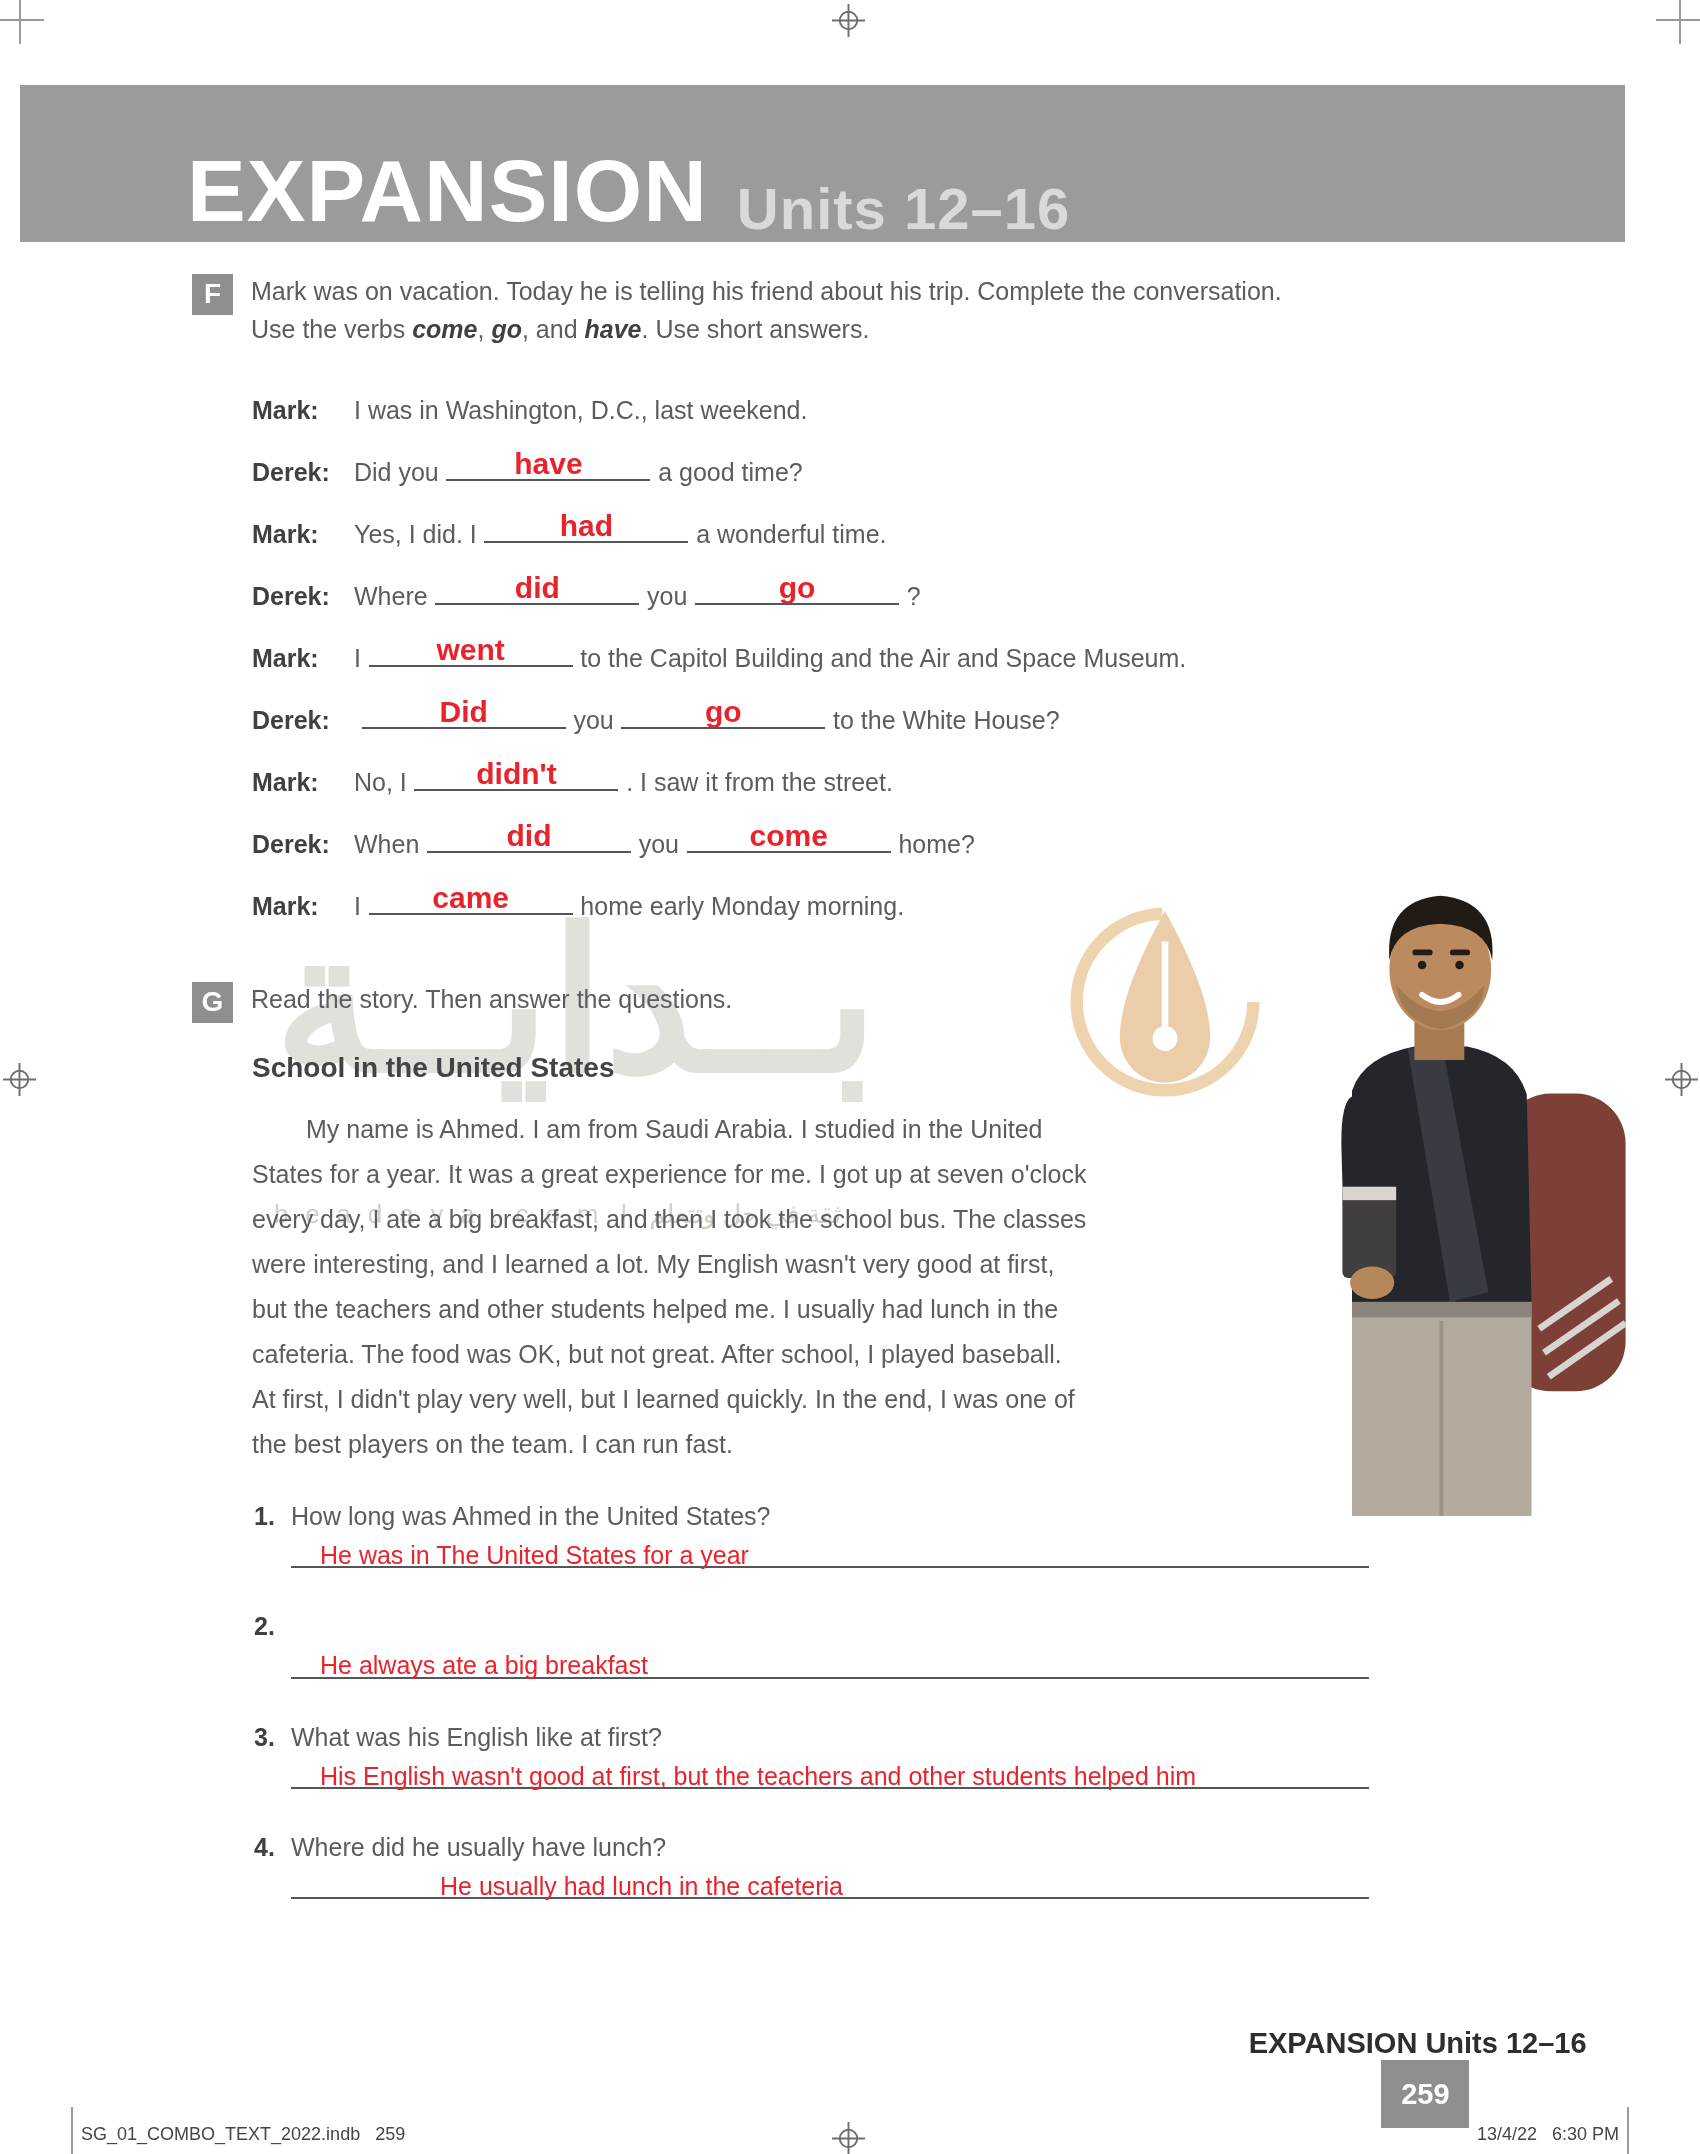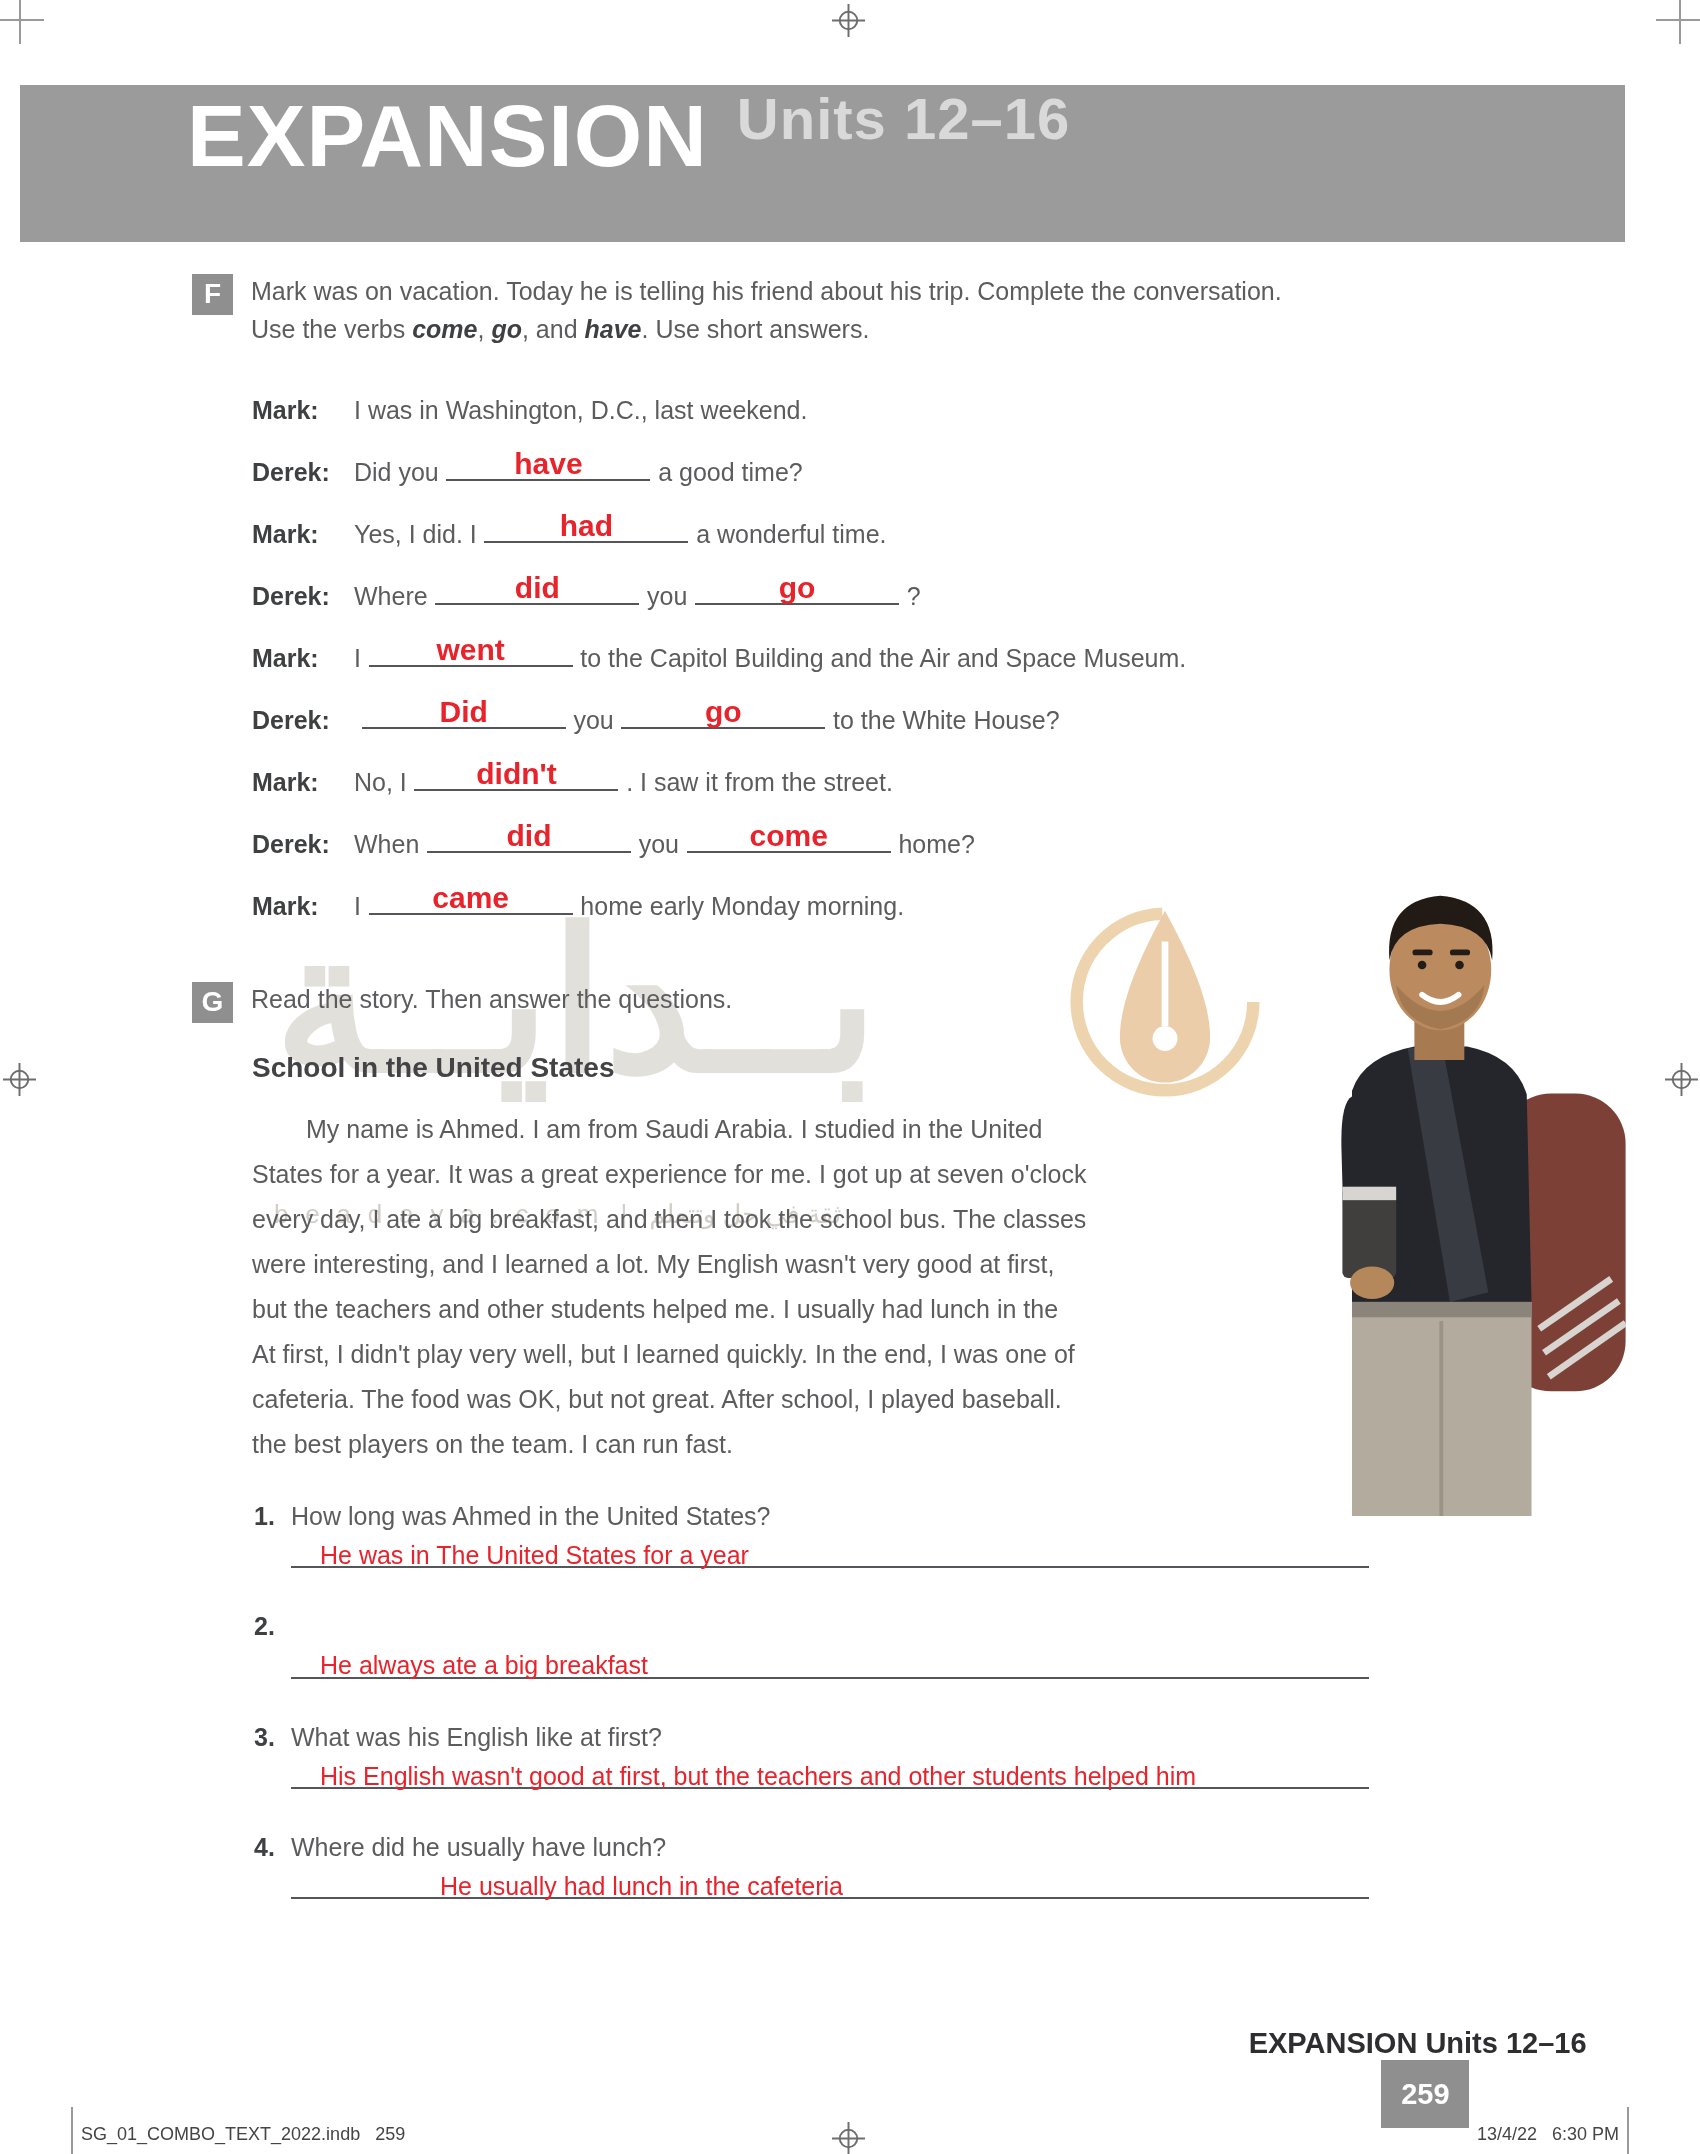--- a/index.html
+++ b/index.html
@@ -12,21 +12,21 @@
   
   .crop {position:absolute; background:#9a9a9a;}
   .crop.v {width:1.9px; height:44px;}
   .crop.h {height:1.9px; width:44px;}
   .reg {position:absolute; width:33px; height:33px;}
   .reg svg {display:block;}
 
   
   .banner {
     position:absolute; left:20px; top:85px; width:1605px; height:157px;
-    background:#9b9b9b; display:flex; align-items:flex-start;
+    background:#9b9b9b; display:flex; align-items:flex-end;
     padding-left:167px; box-sizing:border-box; z-index:2;
   }
   .banner .title {font-size:88px; font-weight:bold; color:#ffffff; letter-spacing:1px;}
   .banner .subtitle {font-size:58px; font-weight:bold; color:#d9d9d9; margin-left:29px; letter-spacing:1px;}
 
   
   .wm-ar {
     position:absolute; left:274px; top:884px; z-index:1;
     font-size:197px; line-height:1.2; font-weight:bold;
     color:#ccc7bf; opacity:.55;
@@ -255,22 +255,22 @@
       </div>
 
       <div class="story-title">School in the United States</div>
 
       <div class="story">
         <div class="story-line first">My name is Ahmed. I am from Saudi Arabia. I studied in the United</div>
         <div class="story-line">States for a year. It was a great experience for me. I got up at seven o'clock</div>
         <div class="story-line">every day, I ate a big breakfast, and then I took the school bus. The classes</div>
         <div class="story-line">were interesting, and I learned a lot. My English wasn't very good at first,</div>
         <div class="story-line">but the teachers and other students helped me. I usually had lunch in the</div>
+        <div class="story-line">cafeteria. The food was OK, but not great. After school, I played baseball.</div>
         <div class="story-line">At first, I didn't play very well, but I learned quickly. In the end, I was one of</div>
-        <div class="story-line">cafeteria. The food was OK, but not great. After school, I played baseball.</div>
         <div class="story-line">the best players on the team. I can run fast.</div>
       </div>
 
       <div class="questions">
 
         <div class="qa">
           <div class="question-row">
             <span class="qnum">1.</span>
             <span class="qtext">How long was Ahmed in the United States?</span>
           </div>

